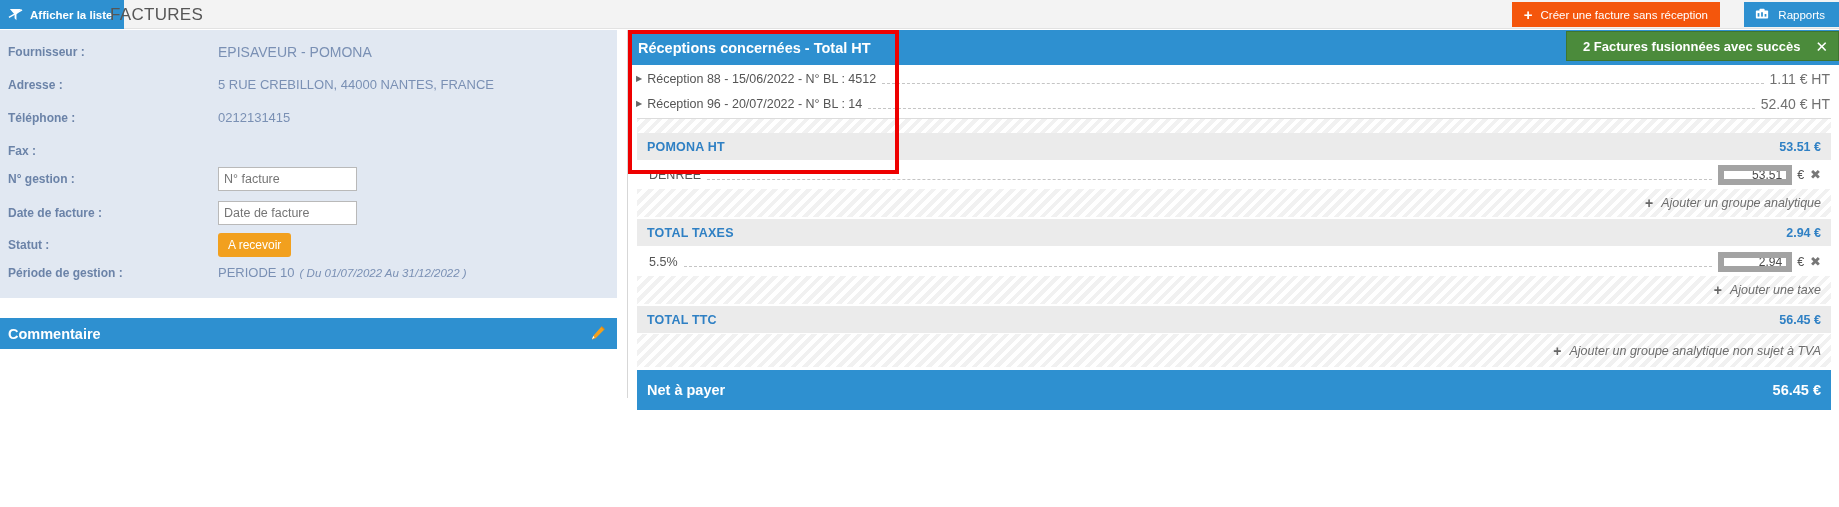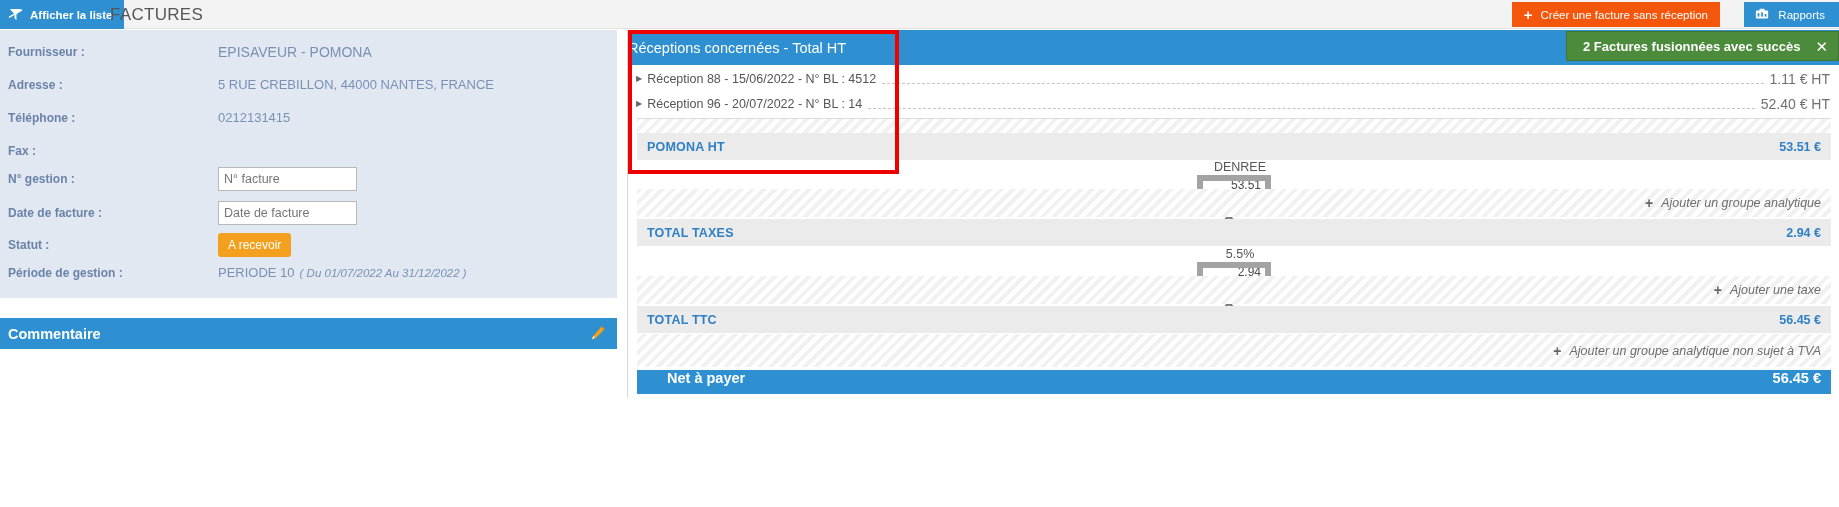--- a/index.html
+++ b/index.html
@@ -110,22 +110,22 @@
     background: #fff;
     border-left: 1px solid #d7d7d7;
   }
   .rp-header {
     position: absolute; left: 0; top: 0;
     width: 1212px; height: 35px;
     background: #2e90d0;
     display: flex; align-items: center;
   }
   .rp-header-title {
-    color: #fff;
-    font-size: 14.5px; font-weight: normal;
+    padding-left: 10px; color: #fff;
+    font-size: 14.5px; font-weight: bold;
   }
 
   .reception-row {
     position: absolute; left: 0; width: 1212px; height: 25px;
     display: flex; align-items: center;
     font-size: 12.5px; color: #555;
   }
   .rec-caret {
     margin-left: 8px; margin-right: 5px;
     font-size: 8px; color: #666;
@@ -172,21 +172,20 @@
   }
   .total-band .tb-amount {
     padding-right: 10px; font-size: 12.5px;
     font-weight: bold; color: #2f80c4;
   }
 
   .detail-row {
     position: absolute; left: 9px; width: 1194px; height: 29px;
     display: flex; align-items: center;
     background: #fff;
-    flex-direction: column;
   }
   .detail-name { padding-left: 12px; font-size: 12.5px; color: #555; white-space: nowrap; }
   .amt-input {
     width: 74px; height: 20px;
     border: 6px solid #a3a3a3; background: #fff;
     font-size: 12px; color: #4a4a4a; text-align: right;
     padding: 0 4px; font-family: "Liberation Sans", sans-serif;
   }
   .euro-sym { margin: 0 6px 0 5px; font-size: 12.5px; color: #555; }
   .x-del {
@@ -202,23 +201,23 @@
   }
   .add-link {
     display: flex; align-items: center; gap: 8px;
     padding-right: 10px; cursor: pointer;
     font-size: 12.5px; font-style: italic; color: #6d6d6d;
   }
   .add-plus { font-size: 14px; font-weight: bold; color: #666; font-style: normal; }
 
   .net-bar {
     position: absolute; left: 9px; top: 340px;
-    width: 1194px; height: 24px;
+    width: 1194px; height: 40px;
     background: #2e90d0;
-    display: flex; justify-content: space-between; padding-left: 20px;
+    display: flex; align-items: center; justify-content: space-between;
   }
   .net-label { padding-left: 10px; color: #fff; font-size: 14.5px; font-weight: bold; }
   .net-amount { padding-right: 10px; color: #fff; font-size: 14.5px; font-weight: bold; }
 
   .sep-line {
     position: absolute; left: 9px; width: 1194px;
     height: 1px; background: #dcdcdc;
   }
 </style>
 </head>

